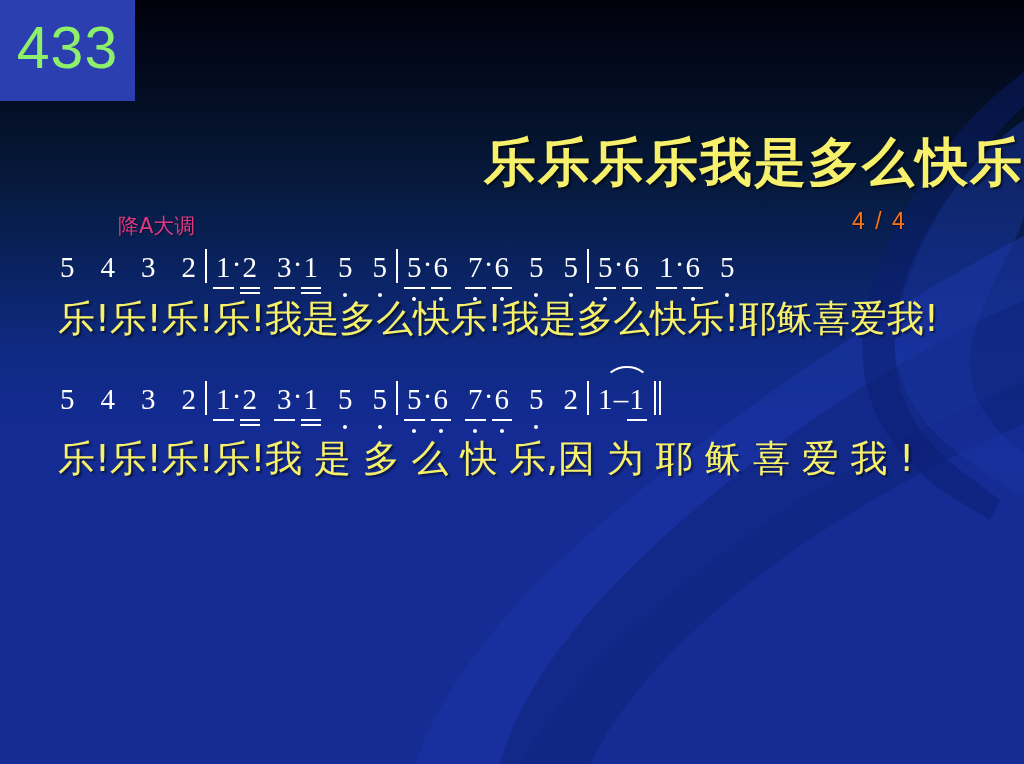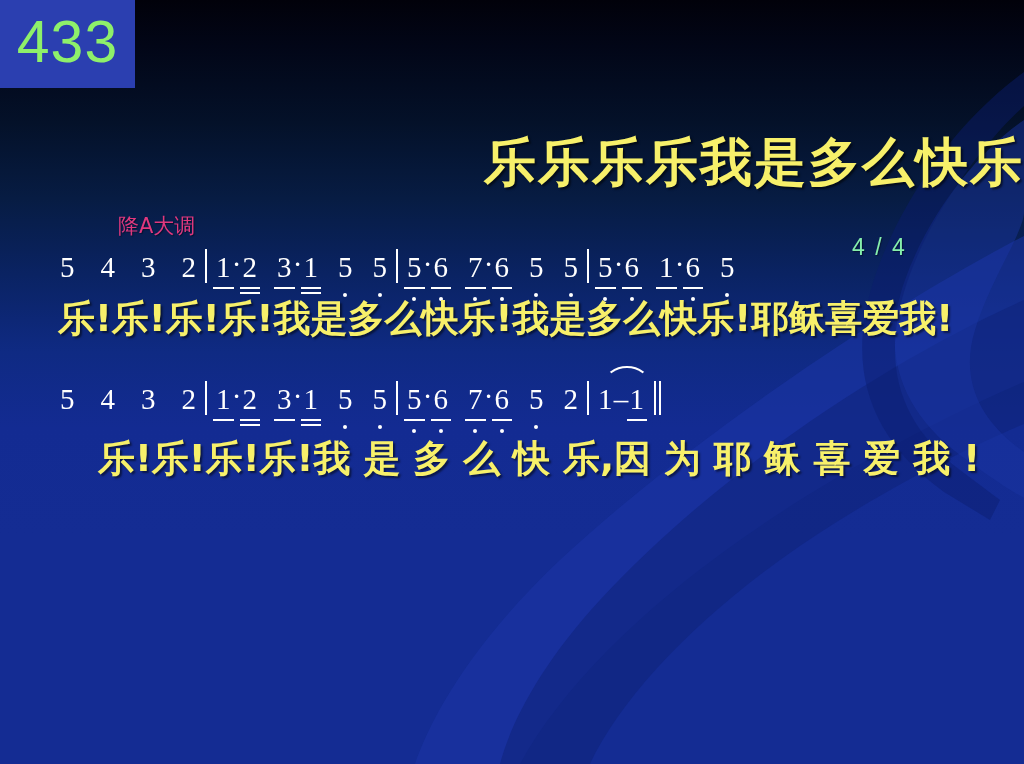--- a/index.html
+++ b/index.html
@@ -28,21 +28,21 @@
         #142c93 100%);
   }
   #bg-swoosh {
     position: absolute; inset: 0;
   }
 
   
   #num-badge {
     position: absolute;
     left: 0; top: 0;
-    width: 135px; height: 88px;
+    width: 135px; height: 101px;
     background: #2b3fb0;
     display: flex;
     align-items: center;
     justify-content: center;
   }
   #num-badge .num {
     color: #8ef06a;
     font-size: 59px;
     font-family: "Liberation Sans", sans-serif;
     line-height: 1;
@@ -70,26 +70,25 @@
     left: 118px; top: 204px;
     color: #e0387e;
     font-size: 21px;
     font-family: "DejaVu Sans", sans-serif;
     text-shadow: 1px 1px 1px rgba(0,0,0,0.4);
     margin-top: 8px;
   }
   #time-sig {
     position: absolute;
     left: 852px; top: 208px;
-    color: #86efac;
+    color: #f97316;
     font-size: 23px;
     font-family: "Liberation Sans", sans-serif;
     letter-spacing: 2px;
     text-shadow: 1px 1px 1px rgba(0,0,0,0.4);
-    margin-top: 26px;
   }
 
   
   .staff {
     position: absolute;
     left: 60px;
     width: 904px;
     height: 54px;
     display: flex;
     align-items: center;
@@ -191,26 +190,26 @@
   }
   .dash { display: inline-block; width: 17px; text-align: center; }
 
   
   .lyrics {
     position: absolute;
     left: 58px;
     color: #f7f06a;
     font-family: "DejaVu Sans", sans-serif;
     font-size: 37px;
-    font-weight: bold;
+    font-weight: normal;
     white-space: nowrap;
     text-shadow: 2px 2px 2px rgba(0,0,0,0.5);
   }
   #lyrics-1 { top: 294px; letter-spacing: 0px; }
-  #lyrics-2 { top: 434px; letter-spacing: 0px; margin-left: 40px; }
+  #lyrics-2 { top: 434px; letter-spacing: 0px; }
 </style>
 </head>
 <body>
 
 <div id="bg">
   <svg id="bg-swoosh" viewBox="0 0 1024 764" preserveAspectRatio="none">
     <path d="M1024 236 C 900 300, 700 430, 560 560 C 470 645, 430 720, 415 764 L 520 764 C 560 690, 640 610, 740 540 C 850 462, 980 400, 1024 382 Z" fill="#1b35a5" opacity="0.55"></path>
     <path d="M1024 300 C 890 360, 720 470, 600 600 C 540 665, 510 725, 500 764 L 590 764 C 620 700, 690 625, 780 560 C 880 488, 990 438, 1024 424 Z" fill="#0e2178" opacity="0.5"></path>
     <path d="M1024 120 C 980 150, 930 210, 905 280 C 880 350, 900 410, 960 455 C 1000 485, 1024 498, 1024 498 L 1024 452 C 978 420, 960 378, 975 330 C 990 280, 1024 232, 1024 212 Z" fill="#1b35a5" opacity="0.45"></path>
     <path d="M1024 72 C 960 118, 898 200, 872 286 C 846 372, 872 440, 944 492 L 990 520 L 1000 500 L 960 470 C 900 424, 882 366, 904 292 C 926 218, 984 142, 1024 106 Z" fill="#0b1c6e" opacity="0.45"></path>

